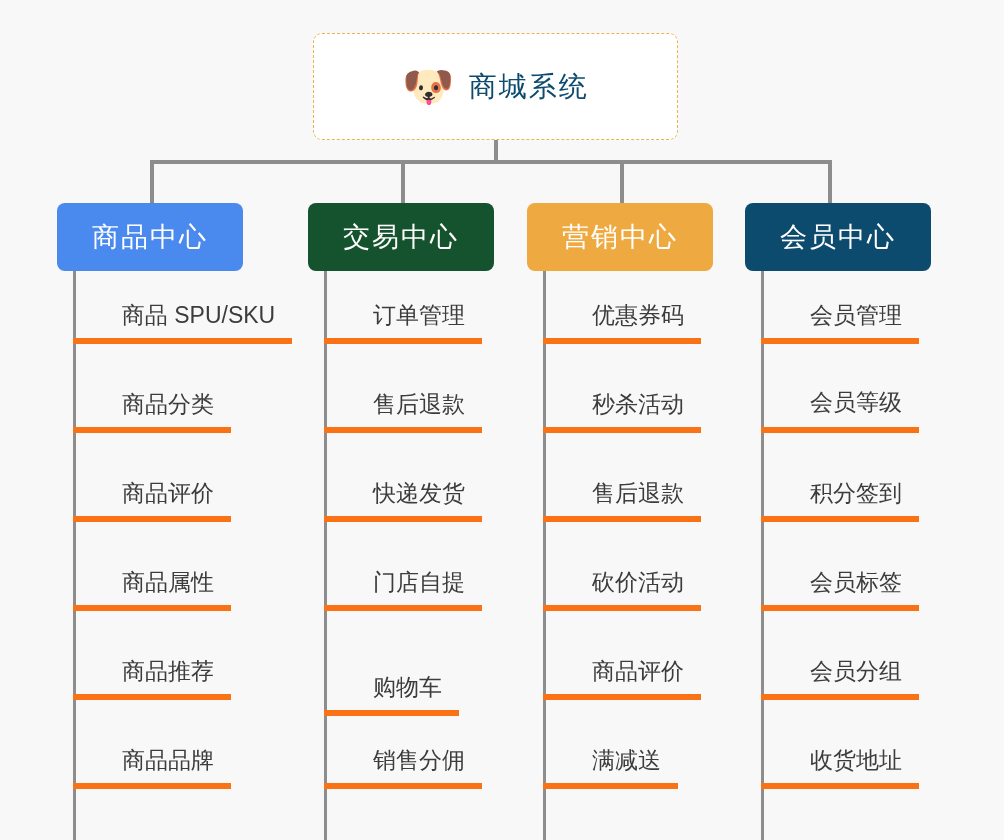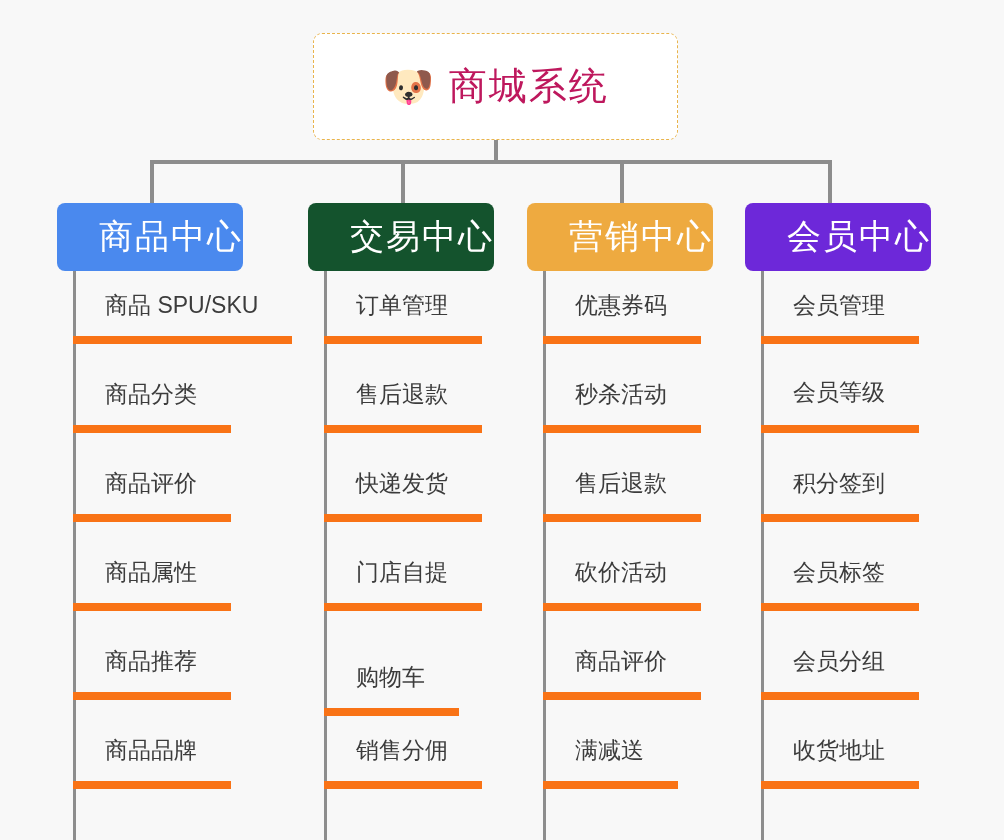--- a/index.html
+++ b/index.html
@@ -34,22 +34,22 @@
     align-items: center;
     justify-content: center;
     gap: 14px;
   }
   #root-icon {
     font-size: 42px;
     line-height: 1;
     filter: saturate(1.25);
   }
   #root-title {
-    font-size: 38px;
-    color: #be185d;
+    font-size: 28px;
+    color: #0c4a6e;
     letter-spacing: 2px;
     white-space: nowrap;
   }
 
   
   .conn {
     position: absolute;
     background: #8d8d8d;
   }
   .conn-v { width: 4px; }
@@ -62,38 +62,39 @@
   }
   .cat-header {
     position: absolute;
     top: 0;
     left: 0;
     height: 68px;
     box-sizing: border-box;
     border-radius: 8px;
     display: flex;
     align-items: center;
-    justify-content: flex-end;
+    justify-content: center;
     color: #ffffff;
-    font-size: 34px;
+    font-size: 27px;
     letter-spacing: 2px;
   }
   .spine {
     position: absolute;
     width: 3px;
     background: #8d8d8d;
   }
   .leaf {
     position: absolute;
     box-sizing: border-box;
     display: flex;
     align-items: flex-end;
-    border-bottom: 8px solid #f97316;
+    border-bottom: 6px solid #f97316;
     height: 36px;
-    padding-bottom: 18px;
+    padding-bottom: 10px;
+    justify-content: center;
   }
   .leaf-label {
     font-size: 23px;
     color: #3c3c3c;
     white-space: nowrap;
     padding-left: 32px;
     line-height: 1.1;
   }
 </style>
 </head>
@@ -186,21 +187,21 @@
     </div>
     <div class="leaf" style="left:16px; top:461px; width:158px;">
       <span class="leaf-label">商品评价</span>
     </div>
     <div class="leaf" style="left:16px; top:550px; width:135px;">
       <span class="leaf-label">满减送</span>
     </div>
   </div>
 
   <div class="column" style="left:745px;">
-    <div class="cat-header" style="width:186px; background:#6d28d9;">
+    <div class="cat-header" style="width:186px; background:#0c4a6e;">
       <span>会员中心</span>
     </div>
     <div class="spine" style="left:16px; top:68px; height:573px;"></div>
 
     <div class="leaf" style="left:16px; top:105px; width:158px;">
       <span class="leaf-label">会员管理</span>
     </div>
     <div class="leaf" style="left:16px; top:194px; width:158px;font-family:Liberation Mono, monospace;">
       <span class="leaf-label">会员等级</span>
     </div>

